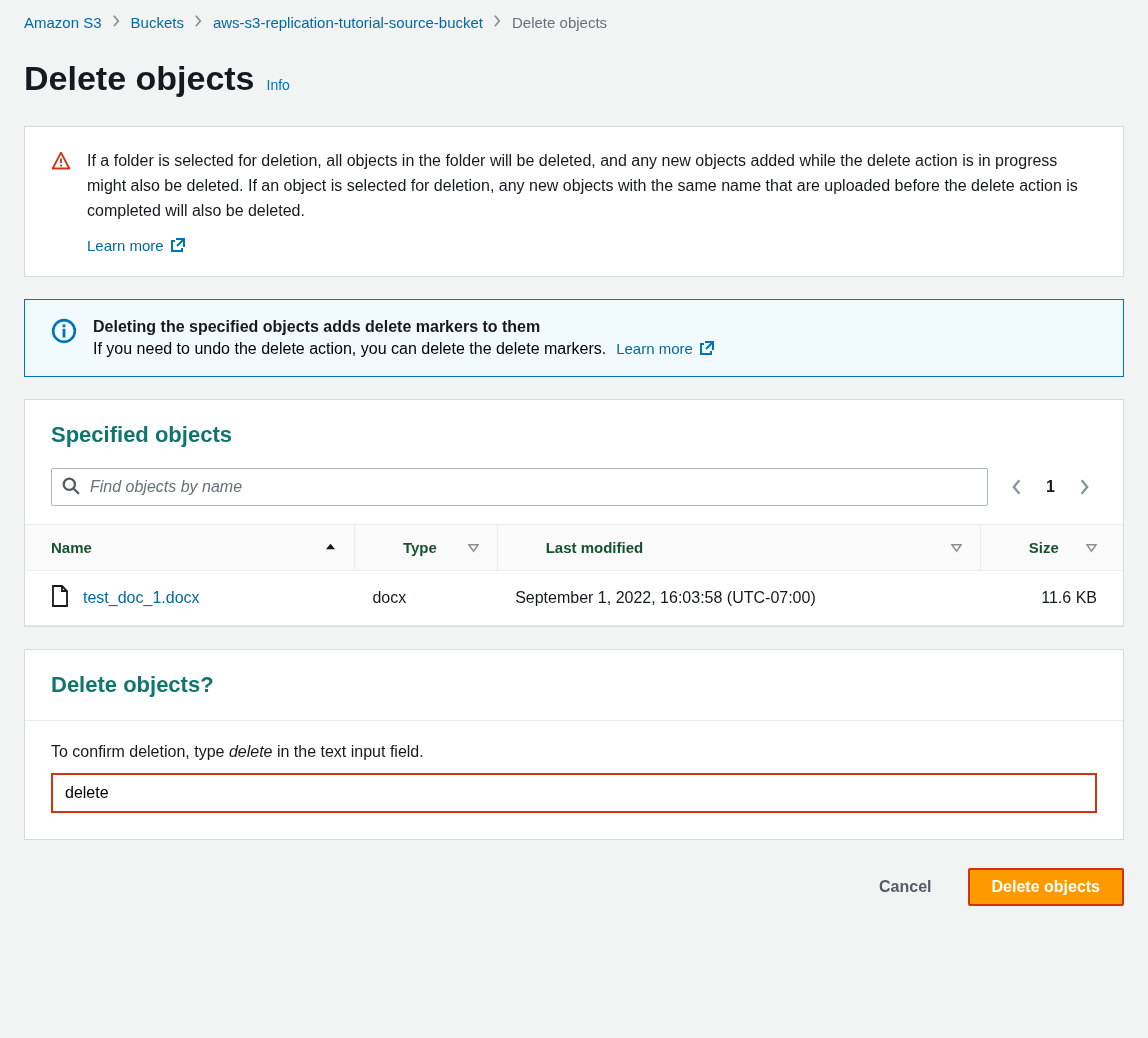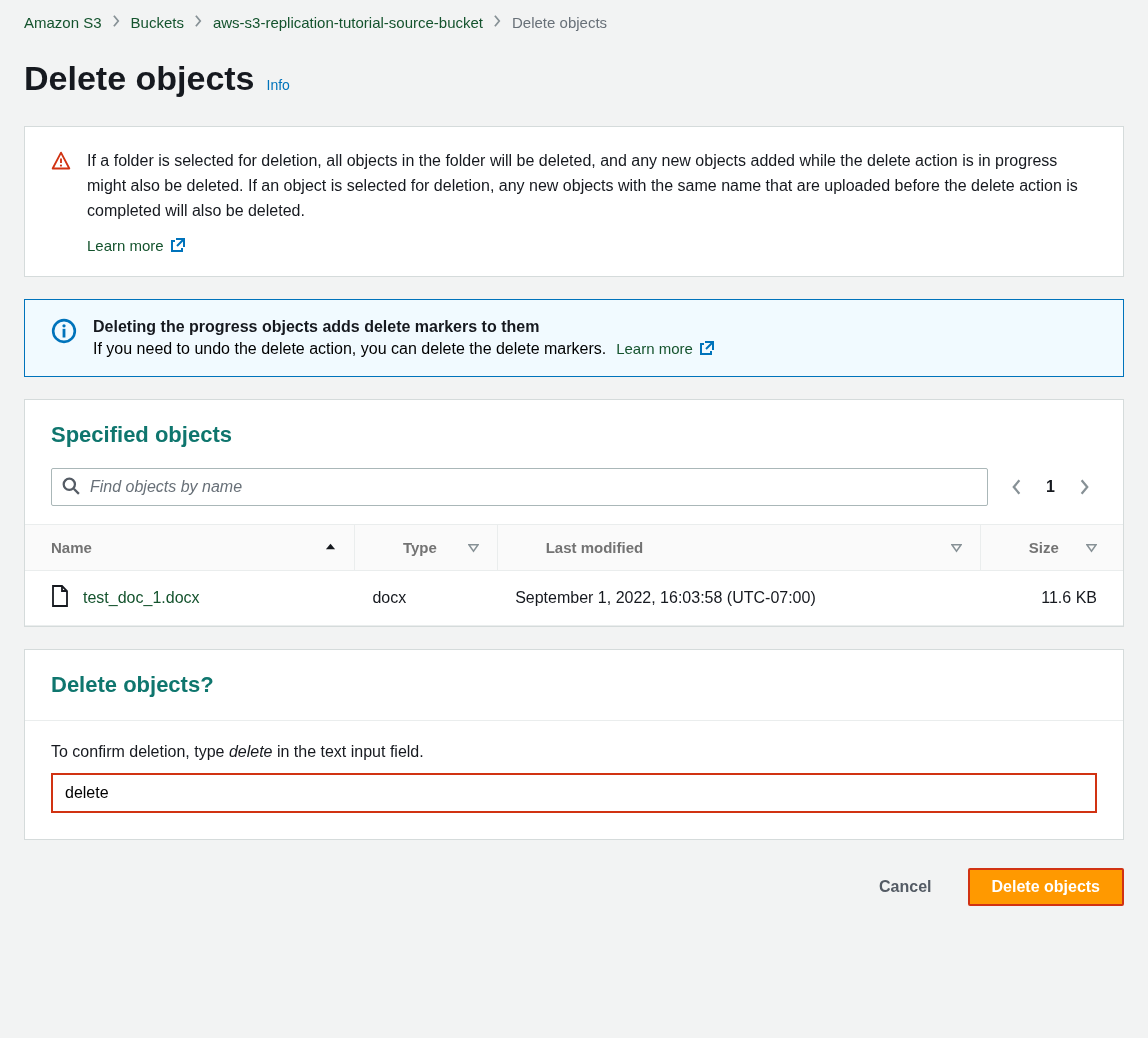--- a/index.html
+++ b/index.html
@@ -4,21 +4,21 @@
   <style>
     * { box-sizing: border-box; margin: 0; padding: 0; }
     body {
       font-family: "Amazon Ember", -apple-system, BlinkMacSystemFont, "Helvetica Neue", Arial, sans-serif;
       background: #f2f3f3;
       color: #16191f;
       font-size: 14px;
       padding: 12px 24px 28px;
       width: 1148px;
     }
-    a { text-decoration: none; color: #14532d; cursor: pointer; }
+    a { text-decoration: none; color: #0369a1; cursor: pointer; }
 
     
     .breadcrumb { display: flex; align-items: center; gap: 10px; font-size: 15px; padding: 2px 0 14px; }
     .breadcrumb .sep { color: #687078; }
     .breadcrumb .current { color: #687078; }
 
     
     .page-title { display:flex; align-items: baseline; gap: 12px; padding: 14px 0 28px; }
     .page-title h1 { font-size: 34px; font-weight: 700; color: #16191f; }
     .page-title .info { font-size: 14px; color:#0073bb; font-weight: 500; }
@@ -50,21 +50,21 @@
     .search-box input { border:none; outline:none; font-size:16px; flex:1; font-style: italic; color:#555; background:transparent; }
     .search-box input::placeholder { font-style: italic; color:#687078; }
     .search-icon svg { width:18px; height:18px; }
     .pager { display:flex; align-items:center; gap:24px; padding: 0 6px; }
     .pager .num { font-weight:700; font-size:16px; }
     .pager .arrow { color:#879196; width:12px; }
     .pager .arrow svg { width:12px; height:18px; display:block; }
 
     
     table { width:100%; border-collapse:collapse; }
-    thead th { text-align:left; font-size:15px; font-weight:700; padding:14px 18px; border-top:1px solid #eaeded; border-bottom:1px solid #eaeded; background:#fafafa; color:#737373; }
+    thead th { text-align:left; font-size:15px; font-weight:700; padding:14px 18px; border-top:1px solid #eaeded; border-bottom:1px solid #eaeded; background:#fafafa; color:#14532d; }
     thead th .th-inner { display:flex; align-items:center; justify-content:space-between; gap:10px; }
     thead th.col-name { border-left:none; padding-left:26px; }
     thead th.col-size { text-align:right; padding-right:26px; }
     thead th .sort-icon svg { width:11px; height:11px; }
     tbody td { padding:14px 18px; font-size:16px; border-bottom:1px solid #eaeded; vertical-align:middle; }
     tbody td.col-name { padding-left:26px; }
     tbody td.col-size { text-align:right; padding-right:26px; }
     .name-cell { display:flex; align-items:center; gap:14px; }
     .file-icon svg { width:18px; height:22px; }
     .th-sep { border-left:1px solid #eaeded;padding-left:48px; }
@@ -139,21 +139,21 @@
 
 <div class="info-banner">
   <span class="info-icon">
     <svg viewBox="0 0 24 24">
         <circle cx="12" cy="12" r="10" fill="none" stroke="#0073bb" stroke-width="2.4"></circle>
         <circle cx="12" cy="7.2" r="1.5" fill="#0073bb"></circle>
         <rect x="10.7" y="10" width="2.6" height="8" fill="#0073bb"></rect>
       </svg>
   </span>
   <div>
-    <div class="title">Deleting the progress objects adds delete markers to them</div>
+    <div class="title">Deleting the specified objects adds delete markers to them</div>
     <div>
       <span class="desc">If you need to undo the delete action, you can delete the delete markers.</span>
       <span class="learn-inline">
         <a>Learn more</a>
         <span class="ext-icon">
           <svg viewBox="0 0 16 16">
               <path d="M6 2h8v8M14 2L7 9" fill="none" stroke="#0073bb" stroke-width="2"></path>
               <path d="M12 11v3H2V4h3" fill="none" stroke="#0073bb" stroke-width="2"></path>
             </svg>
         </span>

